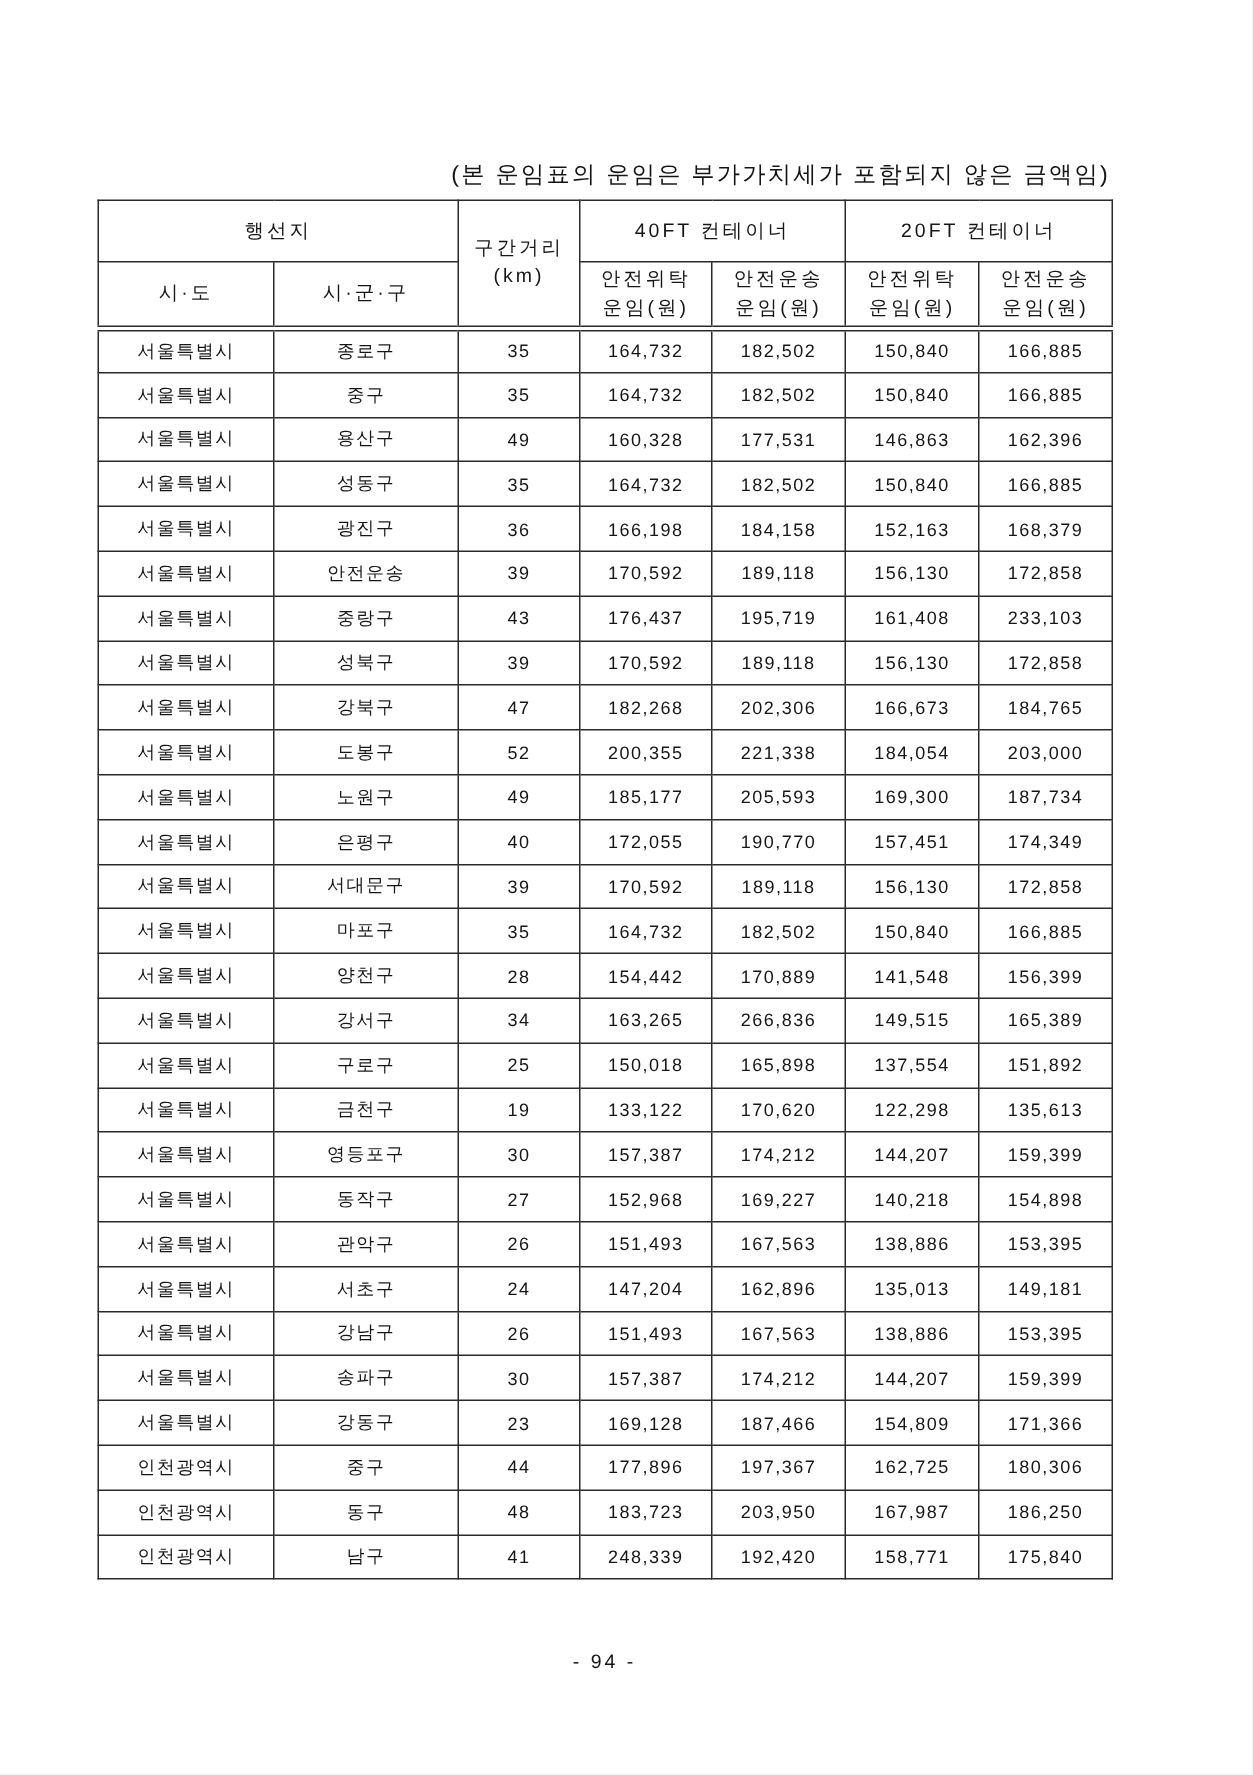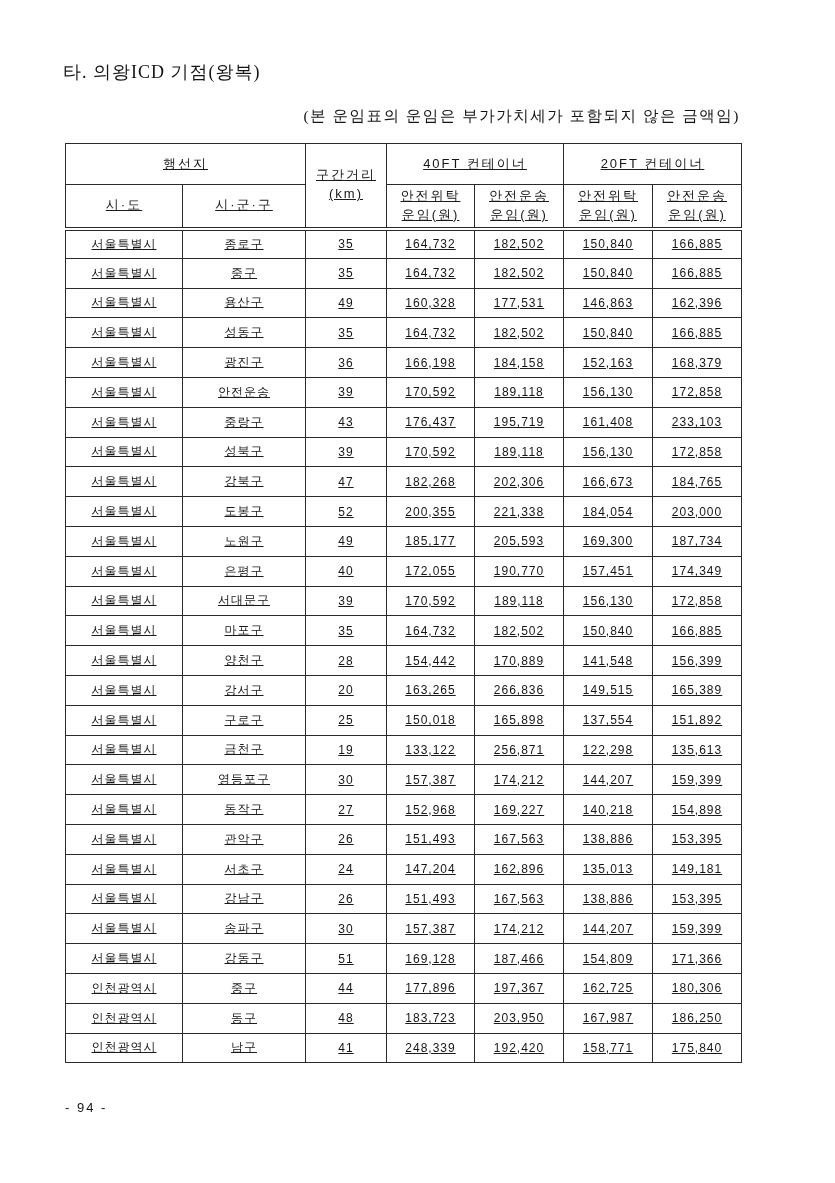--- a/index.html
+++ b/index.html
@@ -25,28 +25,26 @@
     white-space: nowrap;
   }
   .doc-subtitle {
     position: absolute;
     right: 95px;
     top: 106px;
     font-size: 15.5px;
     letter-spacing: 1.5px;
     color: #141414;
     white-space: nowrap;
-    font-family: Liberation Serif, serif;
   }
   .table-wrap {
     position: absolute;
     left: 65px;
-    top: 143px;
+    top: 133px;
     width: 676px;
-    text-decoration: underline;
   }
   table.fare-table {
     border-collapse: collapse;
     table-layout: fixed;
     width: 676px;
   }
   .fare-table th, .fare-table td {
     border: 1px solid #2a2a2a;
     text-align: center;
     vertical-align: middle;
@@ -67,32 +65,31 @@
     height: 29.8px;
     font-size: 12px;
     letter-spacing: 1px;
     color: #161616;
   }
   .page-footer {
     position: absolute;
     left: 65px;
     top: 1100px;
     width: 676px;
-    text-align: left;
+    text-align: center;
     font-size: 13px;
     letter-spacing: 2px;
     color: #161616;
   }
 </style>
 </head>
 <body>
 
 <div class="page">
 
-  <div class="doc-title">타. 의왕ICD 기점(왕복)</div>
 
   <div class="doc-subtitle">(본  운임표의  운임은  부가가치세가  포함되지  않은  금액임)</div>
 
   <div class="table-wrap">
     <table class="fare-table">
       <colgroup>
         <col style="width:117px">
         <col style="width:123px">
         <col style="width:81px">
         <col style="width:88px">
@@ -253,41 +250,41 @@
             <td>양천구</td>
             <td>28</td>
             <td>154,442</td>
             <td>170,889</td>
             <td>141,548</td>
             <td>156,399</td>
           </tr>
           <tr>
             <td>서울특별시</td>
             <td>강서구</td>
-            <td>20</td>
+            <td>34</td>
             <td>163,265</td>
             <td>266,836</td>
             <td>149,515</td>
             <td>165,389</td>
           </tr>
           <tr>
             <td>서울특별시</td>
             <td>구로구</td>
             <td>25</td>
             <td>150,018</td>
             <td>165,898</td>
             <td>137,554</td>
             <td>151,892</td>
           </tr>
           <tr>
             <td>서울특별시</td>
             <td>금천구</td>
             <td>19</td>
             <td>133,122</td>
-            <td>256,871</td>
+            <td>170,620</td>
             <td>122,298</td>
             <td>135,613</td>
           </tr>
           <tr>
             <td>서울특별시</td>
             <td>영등포구</td>
             <td>30</td>
             <td>157,387</td>
             <td>174,212</td>
             <td>144,207</td>
@@ -334,21 +331,21 @@
             <td>송파구</td>
             <td>30</td>
             <td>157,387</td>
             <td>174,212</td>
             <td>144,207</td>
             <td>159,399</td>
           </tr>
           <tr>
             <td>서울특별시</td>
             <td>강동구</td>
-            <td>51</td>
+            <td>23</td>
             <td>169,128</td>
             <td>187,466</td>
             <td>154,809</td>
             <td>171,366</td>
           </tr>
           <tr>
             <td>인천광역시</td>
             <td>중구</td>
             <td>44</td>
             <td>177,896</td>

